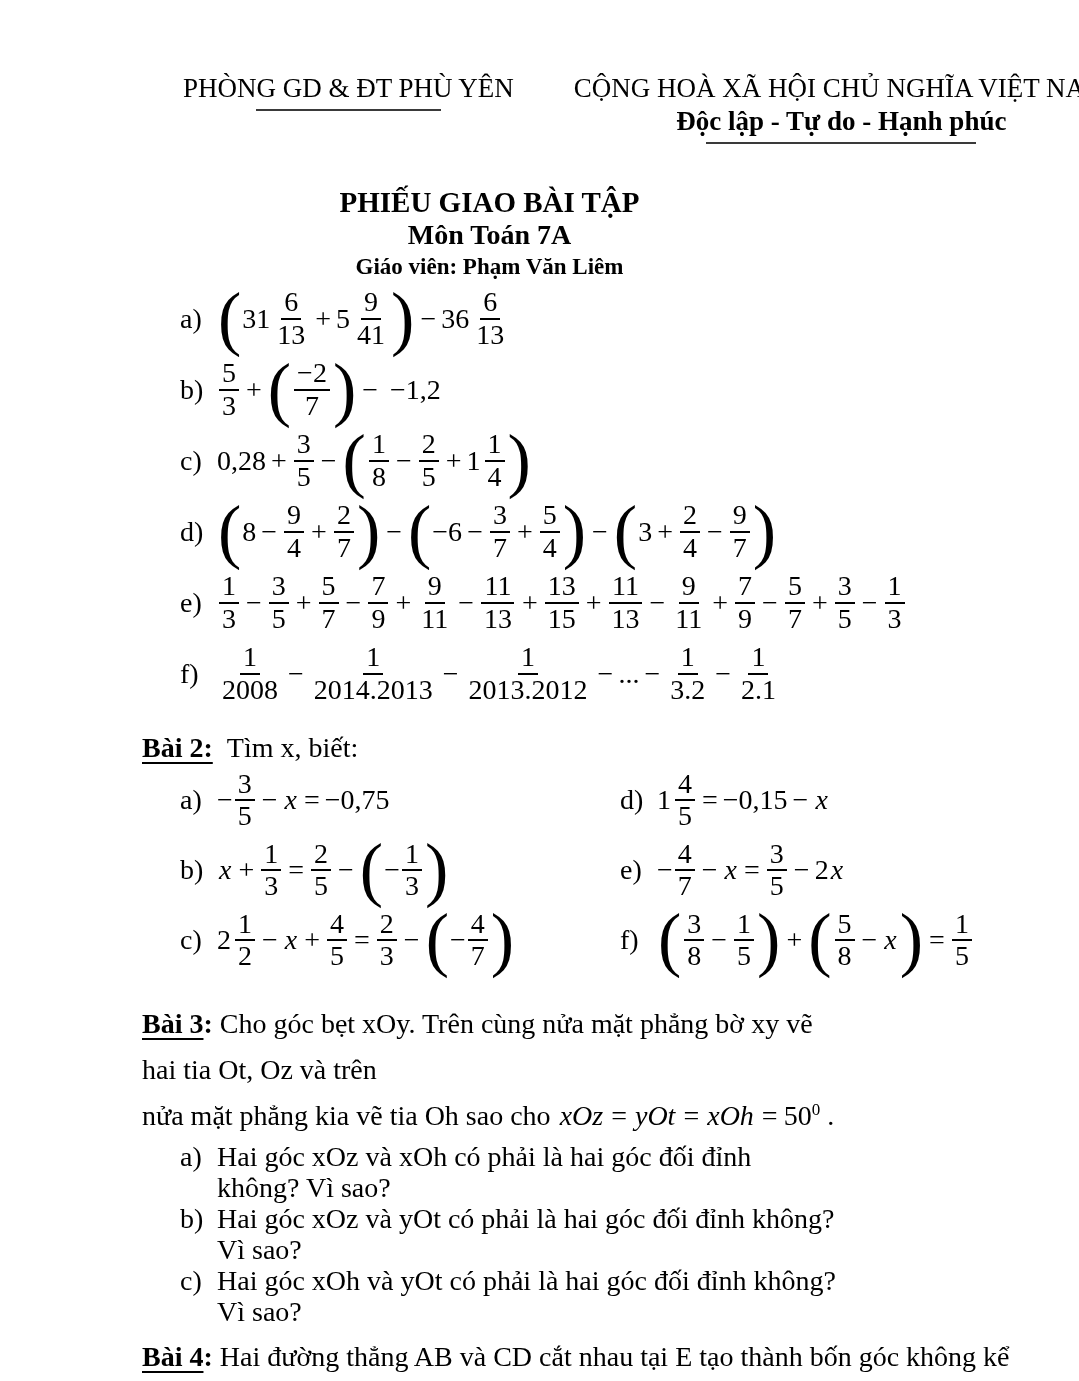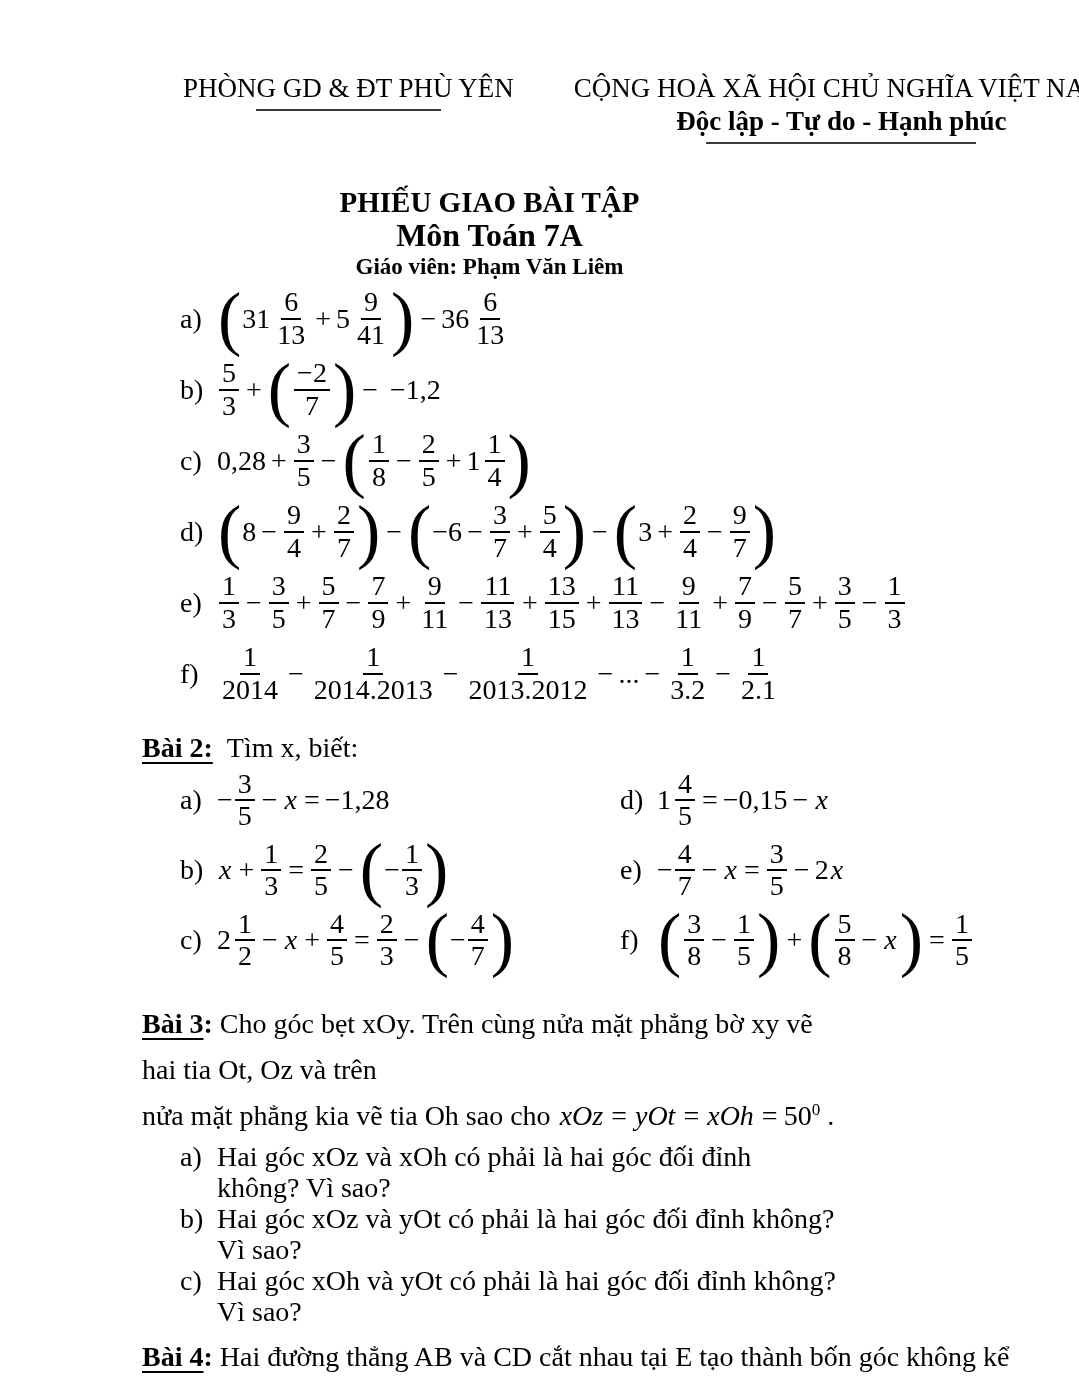--- a/index.html
+++ b/index.html
@@ -17,21 +17,21 @@
   .hb-right{margin-left:60px;}
   .hb-line1{font-size:27px;line-height:33px;white-space:nowrap;}
   .hb-line2{font-size:27px;line-height:33px;font-weight:bold;white-space:nowrap;}
   .hb-rule{border:0;border-top:2px solid #3a3a3a;margin:4px auto 0;}
   .rule-left{width:185px;}
   .rule-right{width:270px;}
 
   
   .title{ text-align:center; margin-top:42px; font-weight:bold;}
   .title-line1{font-size:29px;line-height:33px;}
-  .title-line2{font-size:32px;line-height:32px;}
+  .title-line2{font-size:28px;line-height:32px;}
   .title-line3{font-size:23px;line-height:32px;}
 
   
   .sec-head{margin:46px 0 0 2px;line-height:34px;}
   .bai-label{font-weight:bold;text-decoration:underline;text-decoration-thickness:2px;text-underline-offset:5px;}
   .bai-colon{font-weight:bold;}
   .sec-prompt{margin-left:14px;}
 
   
   .items{margin-left:40px;}
@@ -276,21 +276,21 @@
             <span class="fn">1</span>
             <span class="fd">3</span>
           </span>
         </span>
       </span>
       <span class="item-row">
         <span class="item-key">f)</span>
         <span class="expr">
           <span class="frac">
             <span class="fn">1</span>
-            <span class="fd">2014</span>
+            <span class="fd">2008</span>
           </span>
           <span class="op">−</span>
           <span class="frac">
             <span class="fn">1</span>
             <span class="fd">2014.2013</span>
           </span>
           <span class="op">−</span>
           <span class="frac">
             <span class="fn">1</span>
             <span class="fd">2013.2012</span>
@@ -320,21 +320,21 @@
           <span class="item-key">a)</span>
           <span class="expr">
             <span class="txt">−</span>
             <span class="frac">
               <span class="fn">3</span>
               <span class="fd">5</span>
             </span>
             <span class="op">−</span>
             <span class="var">x</span>
             <span class="op">=</span>
-            <span class="txt">−1,28</span>
+            <span class="txt">−0,75</span>
           </span>
         </span>
         <span class="b2-right">
           <span class="item-key">d)</span>
           <span class="expr">
             <span class="mix">
               <span class="whole">1</span>
               <span class="frac">
                 <span class="fn">4</span>
                 <span class="fd">5</span>

